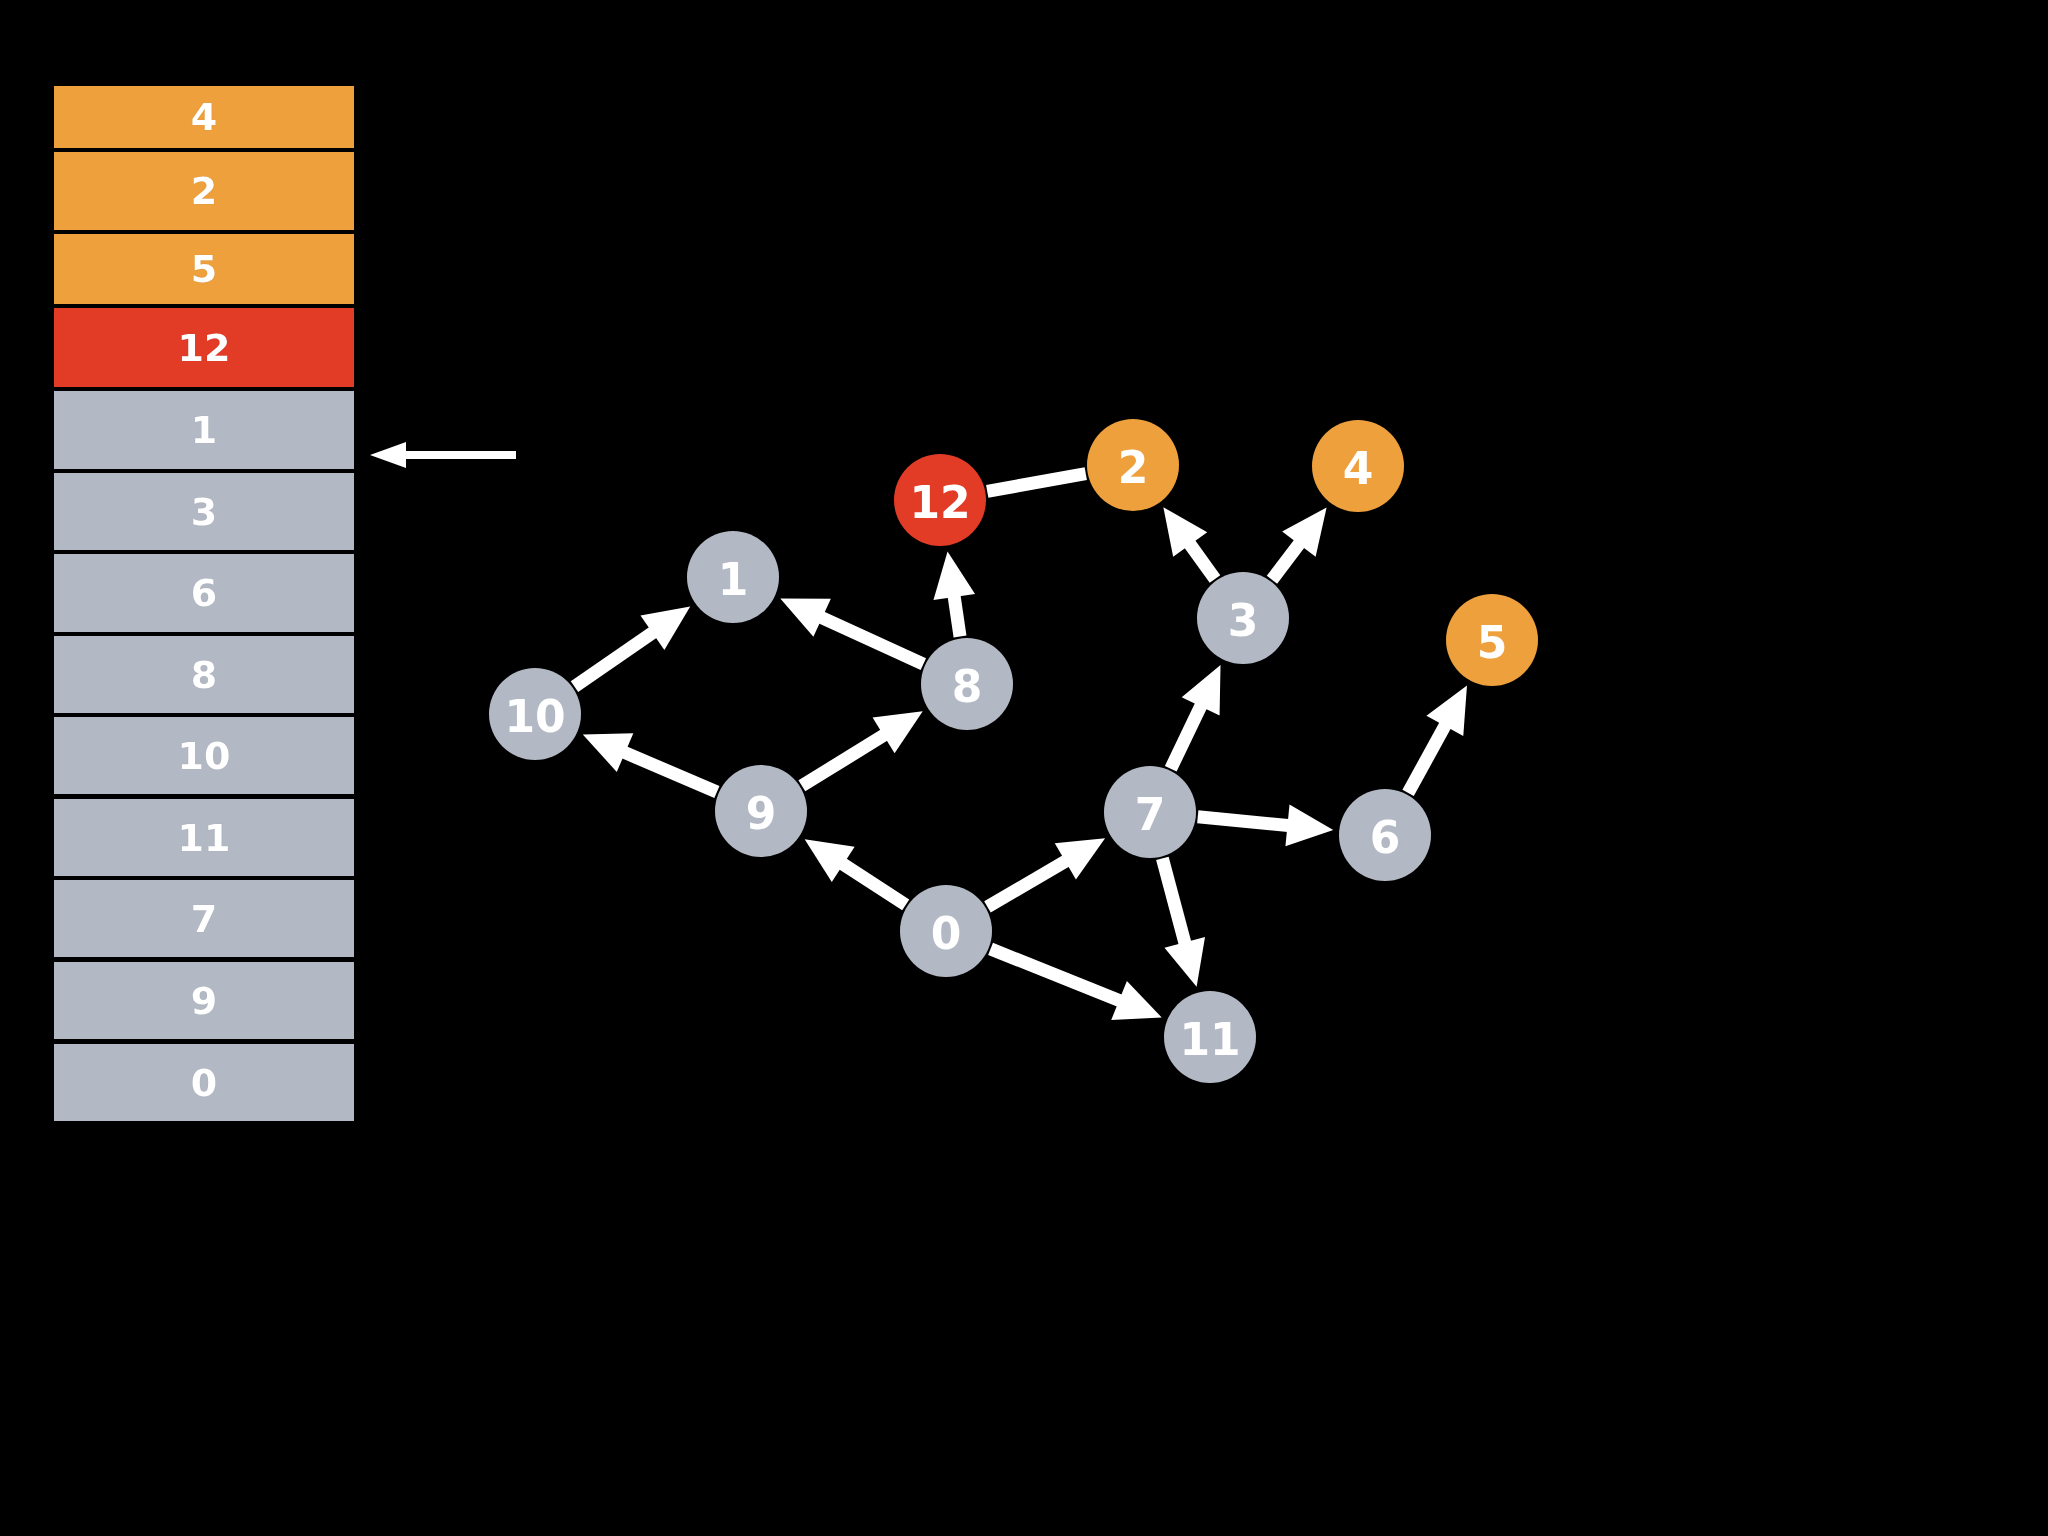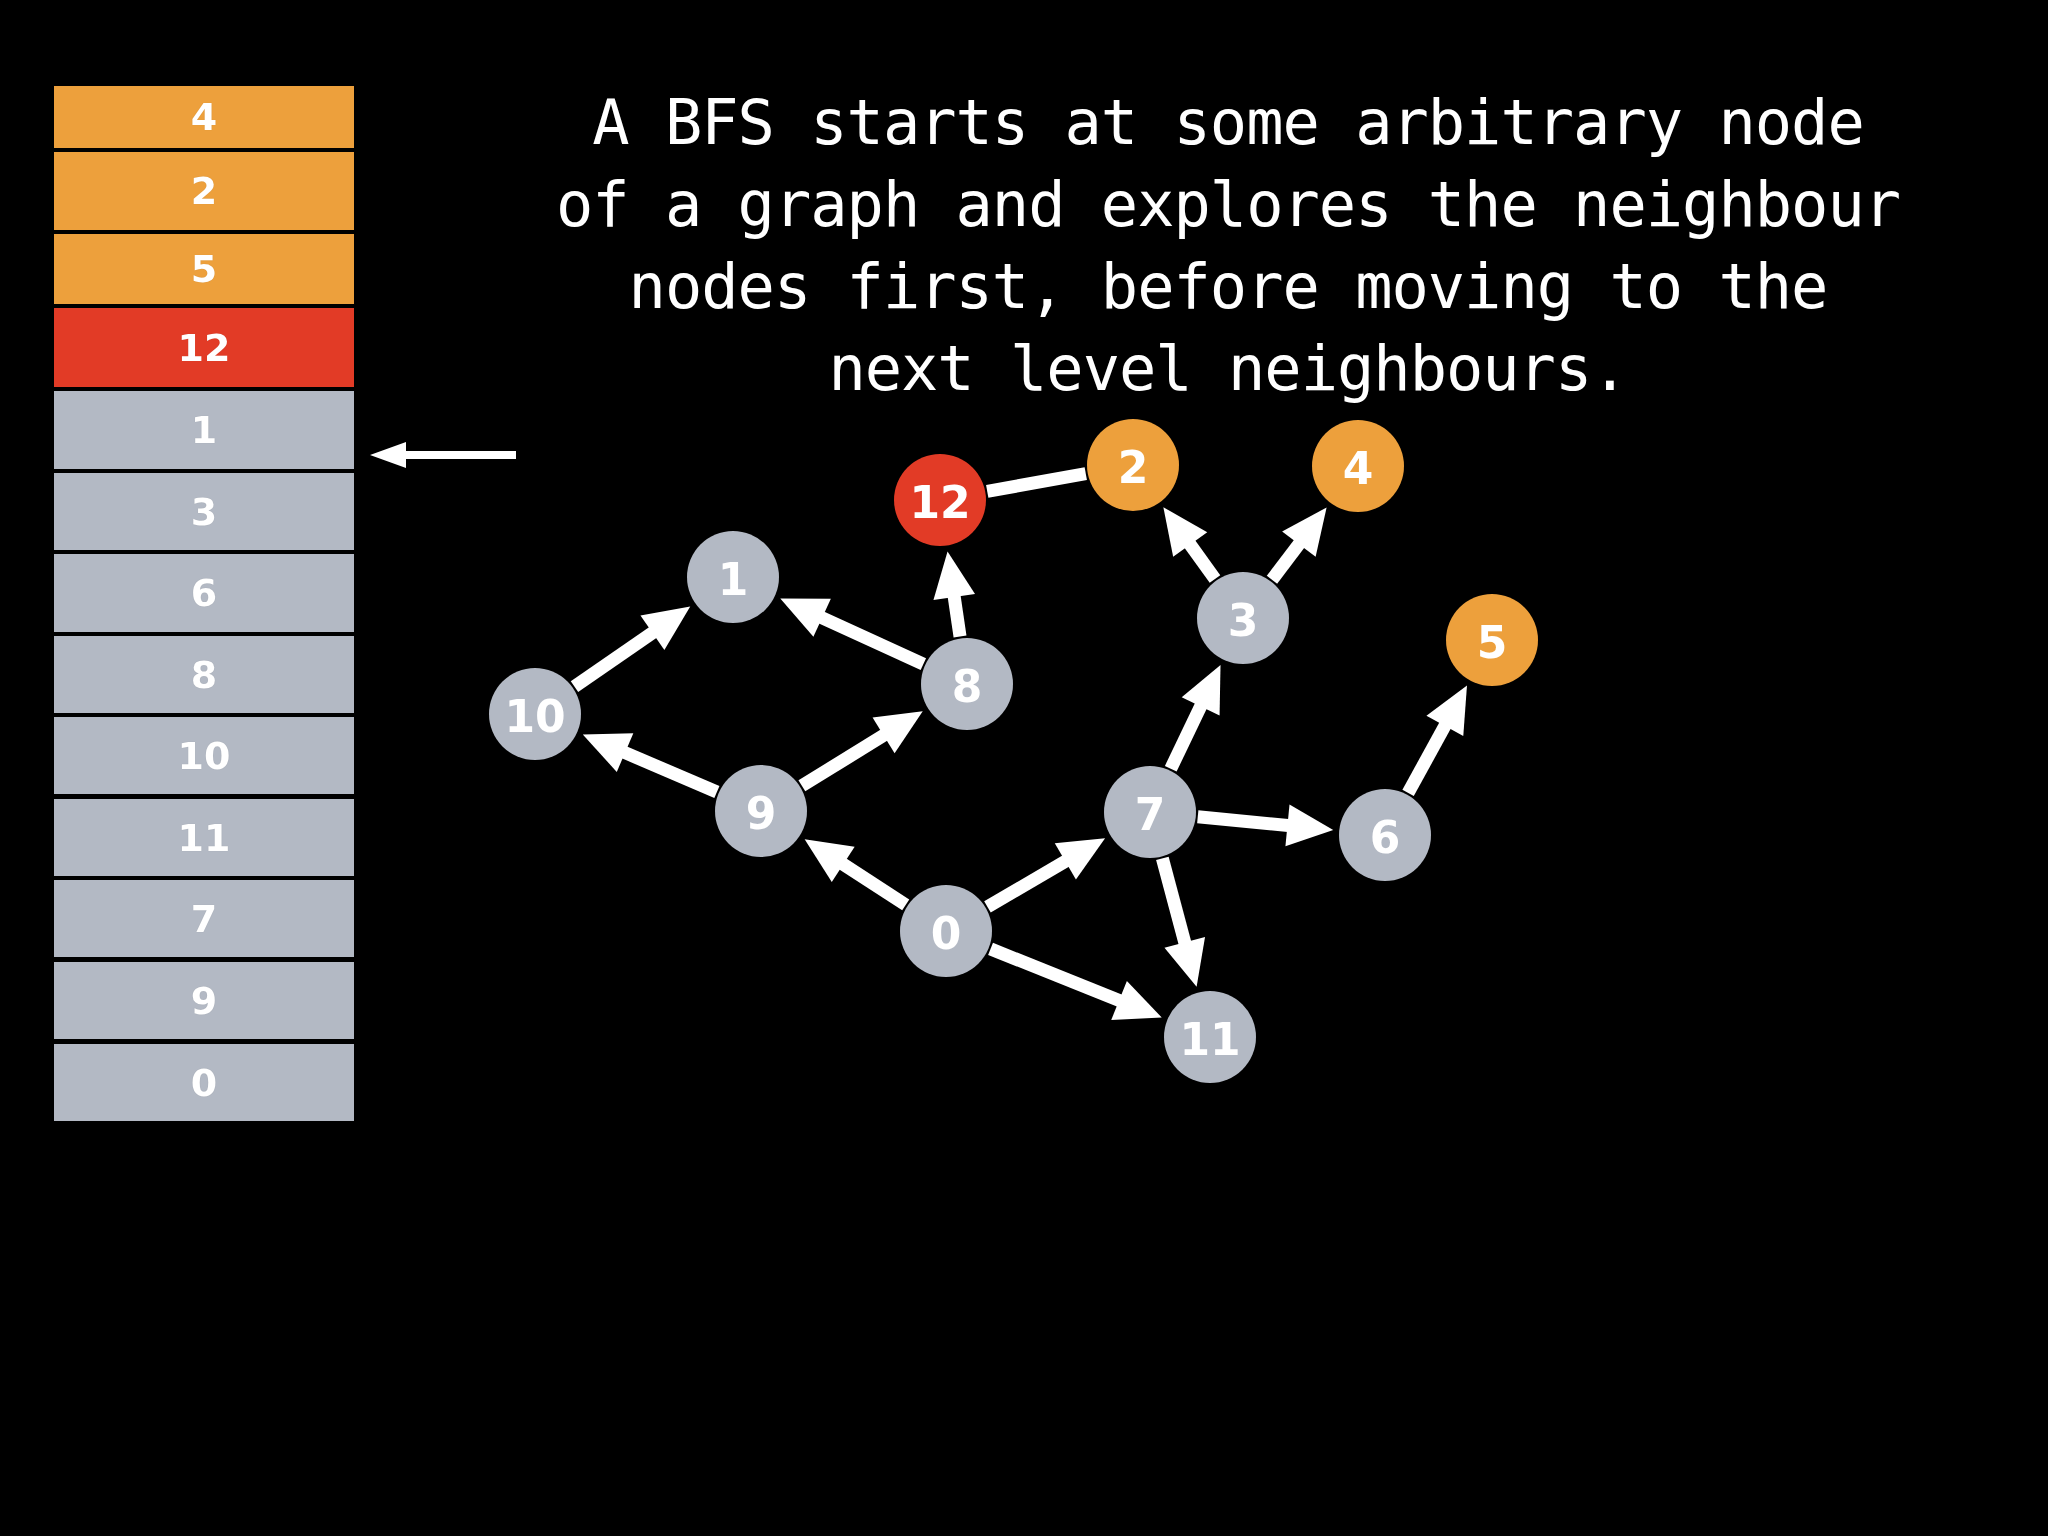--- a/index.html
+++ b/index.html
@@ -126,24 +126,20 @@
       </div>
       <div class="stack-cell cell-gray" style="position: absolute; top: 958px; height: 77px; background: rgb(179, 185, 196);">
         <span>0</span>
       </div>
     </div>
 
   <svg id="queue-pointer" viewBox="0 0 150 34" xmlns="http://www.w3.org/2000/svg">
     <path d="M150 13 L40 13 L40 4 L4 17 L40 30 L40 21 L150 21 Z" fill="#ffffff"></path>
   </svg>
 
-  <div id="caption">A BFS starts at some arbitrary node
-of a graph and explores the neighbour
-nodes first, before moving to the
-next level neighbours.</div>
 
   <svg id="graph" viewBox="0 0 2048 1536" xmlns="http://www.w3.org/2000/svg">
     <g id="edges-layer">
         <g>
           <line x1="987.2296661876485" y1="491.4350346291829" x2="1085.7703338123515" y2="473.5649653708171" stroke="#ffffff" stroke-width="13" stroke-linecap="butt"></line>
         </g>
         <g>
           <line x1="960.0311500831965" y1="636.5085783447466" x2="953.0259419694919" y2="588.769382310611" stroke="#ffffff" stroke-width="13" stroke-linecap="butt"></line>
           <polygon points="947.5495874098705,551.4490401265244 975.0055655543138,593.9127807075407 933.4505716059671,600.0105243847437" fill="#ffffff"></polygon>
         </g>

